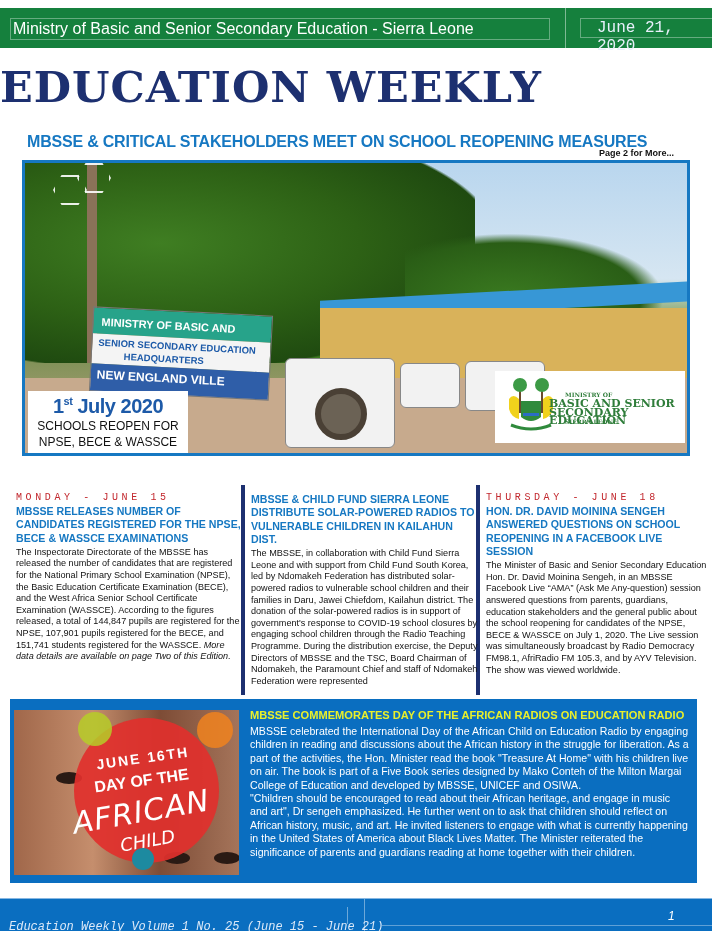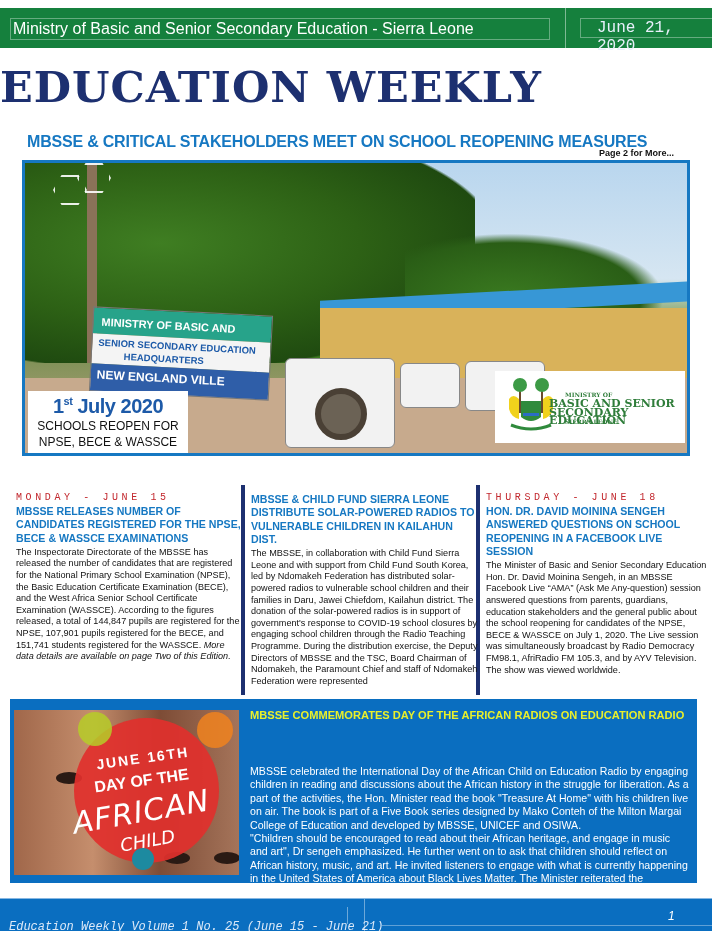--- a/index.html
+++ b/index.html
@@ -74,21 +74,21 @@
   .africa .pic .circle { position: absolute; left: 60px; top: 8px; width: 145px; height: 145px; border-radius: 50%; background: rgba(225,48,45,0.92); }
   .africa .pic .dot1 { position: absolute; left: 64px; top: 2px; width: 34px; height: 34px; border-radius: 50%; background: rgba(182,205,40,0.85); }
   .africa .pic .dot2 { position: absolute; left: 183px; top: 2px; width: 36px; height: 36px; border-radius: 50%; background: rgba(240,130,30,0.85); }
   .africa .pic .dot3 { position: absolute; left: 118px; top: 138px; width: 22px; height: 22px; border-radius: 50%; background: #1d8aa0; }
   .africa .pic .eye { position: absolute; width: 26px; height: 12px; border-radius: 50%; background: #2a1a14; }
   .africa .pic .l1 { position: absolute; left: 82px; top: 40px; font-weight: bold; font-size: 14px; color: #fff; letter-spacing: 2px; transform: rotate(-8deg); }
   .africa .pic .l2 { position: absolute; left: 80px; top: 62px; font-weight: bold; font-size: 16px; color: #fff; transform: rotate(-8deg); }
   .africa .pic .l3 { position: absolute; left: 58px; top: 84px; font-family: "DejaVu Sans", sans-serif; font-size: 30px; color: #fff; font-style: italic; letter-spacing: 1px; transform: rotate(-10deg); }
   .africa .pic .l4 { position: absolute; left: 106px; top: 120px; font-family: "DejaVu Sans", sans-serif; font-size: 18px; color: #fff; font-style: italic; transform: rotate(-10deg); }
   .africa .h { position: absolute; left: 240px; top: 10px; font-weight: bold; font-size: 11.1px; color: #e9f02a; line-height: 13px; }
-  .africa .p { position: absolute; left: 240px; top: 26px; width: 440px; font-size: 10.6px; line-height: 13.4px; color: #fff; margin-top: 40px; }
+  .africa .p { position: absolute; left: 240px; top: 26px; width: 440px; font-size: 10.6px; line-height: 13.4px; color: #fff; }
 
   
   .footer { position: absolute; left: 0; top: 898px; width: 712px; height: 33px; background: #0a6ec0; border-top: 1px solid #86b7e2; }
   .footer .vol { position: absolute; left: 9px; top: 21px; font-family: "Liberation Mono", monospace; font-style: italic; font-size: 12px; color: #dce9f8; }
   .footer .sep1 { position: absolute; left: 347px; top: 8px; width: 1px; height: 17px; background: rgba(255,255,255,0.4); }
   .footer .sep2 { position: absolute; left: 364px; top: 0; width: 1px; height: 33px; background: rgba(255,255,255,0.4); }
   .footer .pline { position: absolute; left: 382px; top: 26px; width: 330px; height: 1px; background: rgba(255,255,255,0.35); }
   .footer .page { position: absolute; left: 668px; top: 10px; font-style: italic; font-size: 12px; color: #fff; }
 </style>
 </head>

